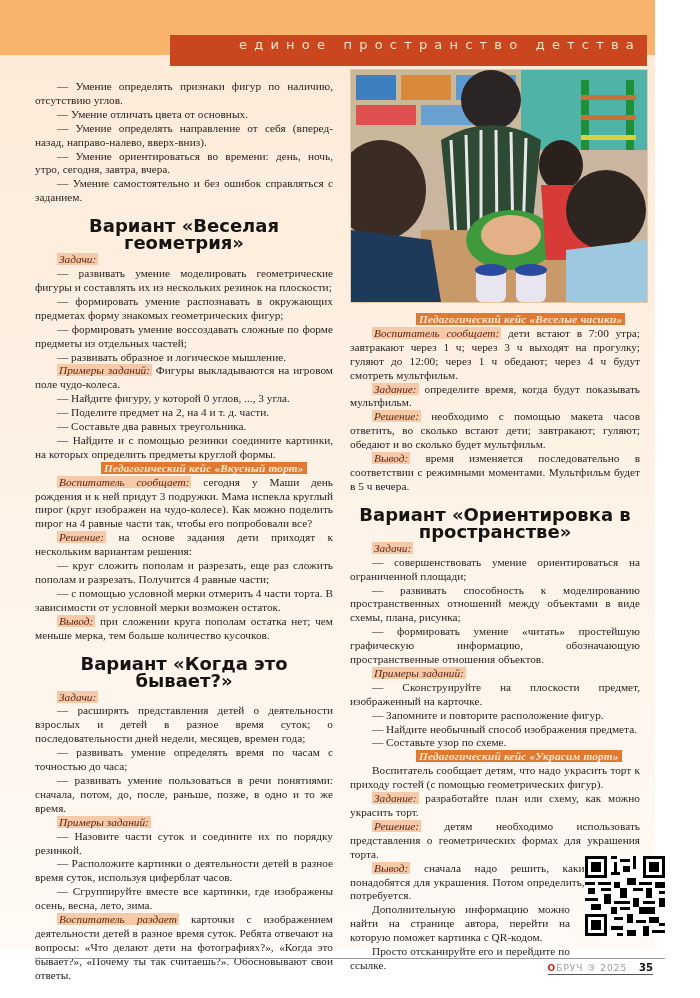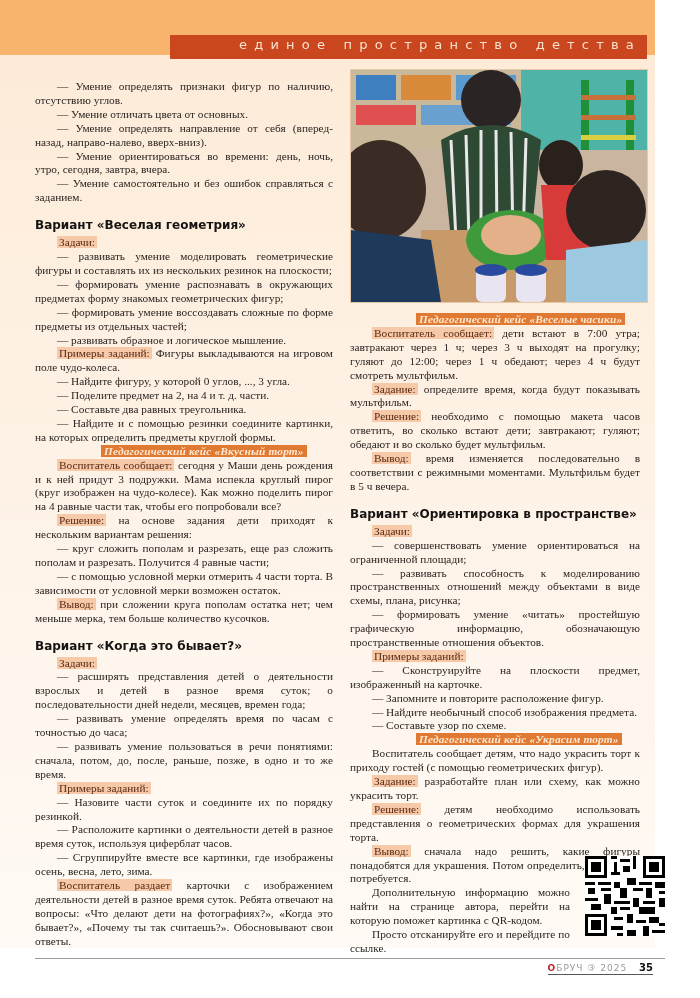--- a/index.html
+++ b/index.html
@@ -11,40 +11,40 @@
   }
   .top-band {
     position: absolute; left: 0; top: 0; width: 655px; height: 55px;
     background: #f8b46c;
   }
   .page-bg {
     position: absolute; left: 0; top: 55px; width: 655px; height: 893px;
     background: linear-gradient(#fdebd8, #fef4ea 60%, #fffaf5);
   }
   .header-strip {
-    position: absolute; left: 170px; top: 35px; width: 477px; height: 24px;
+    position: absolute; left: 170px; top: 35px; width: 477px; height: 31px;
     background: #c9461f; color: #fbe3cc;
     font-family: "DejaVu Sans", sans-serif; font-size: 13px;
     letter-spacing: 7.2px; line-height: 20px; text-align: right;
     padding-right: 6px; box-sizing: border-box; white-space: nowrap;
   }
   .col {
     position: absolute; font-size: 11.3px; line-height: 13.9px;
     text-align: justify;
   }
   .col-left { left: 35px; top: 80px; width: 298px; }
   .col-right { left: 350px; top: 313px; width: 290px; }
   .col p { margin: 0; text-indent: 22px; }
   .h {
     font-family: "DejaVu Sans", sans-serif; font-weight: bold;
-    font-size: 12px; line-height: 17px; margin: 12px 0 2px 0;
-    text-align: left; color: #161412;
+    font-size: 18px; line-height: 17px; margin: 12px 0 2px 0;
+    text-align: center; color: #161412;
   }
   .lab {
-    background: #f6c9a8; color: #5b2a15;
+    font-style: italic; background: #f6c9a8; color: #5b2a15;
     padding: 0 2px;
   }
   .case {
     font-style: italic; font-weight: bold; background: #e07a32;
     color: #fde9d4; padding: 0 3px; letter-spacing: 0.2px; margin-left: 44px;
   }
   .photo {
     position: absolute; left: 350px; top: 69px; width: 296px; height: 232px;
     border: 1px solid #e5c9a9; overflow: hidden;
   }

